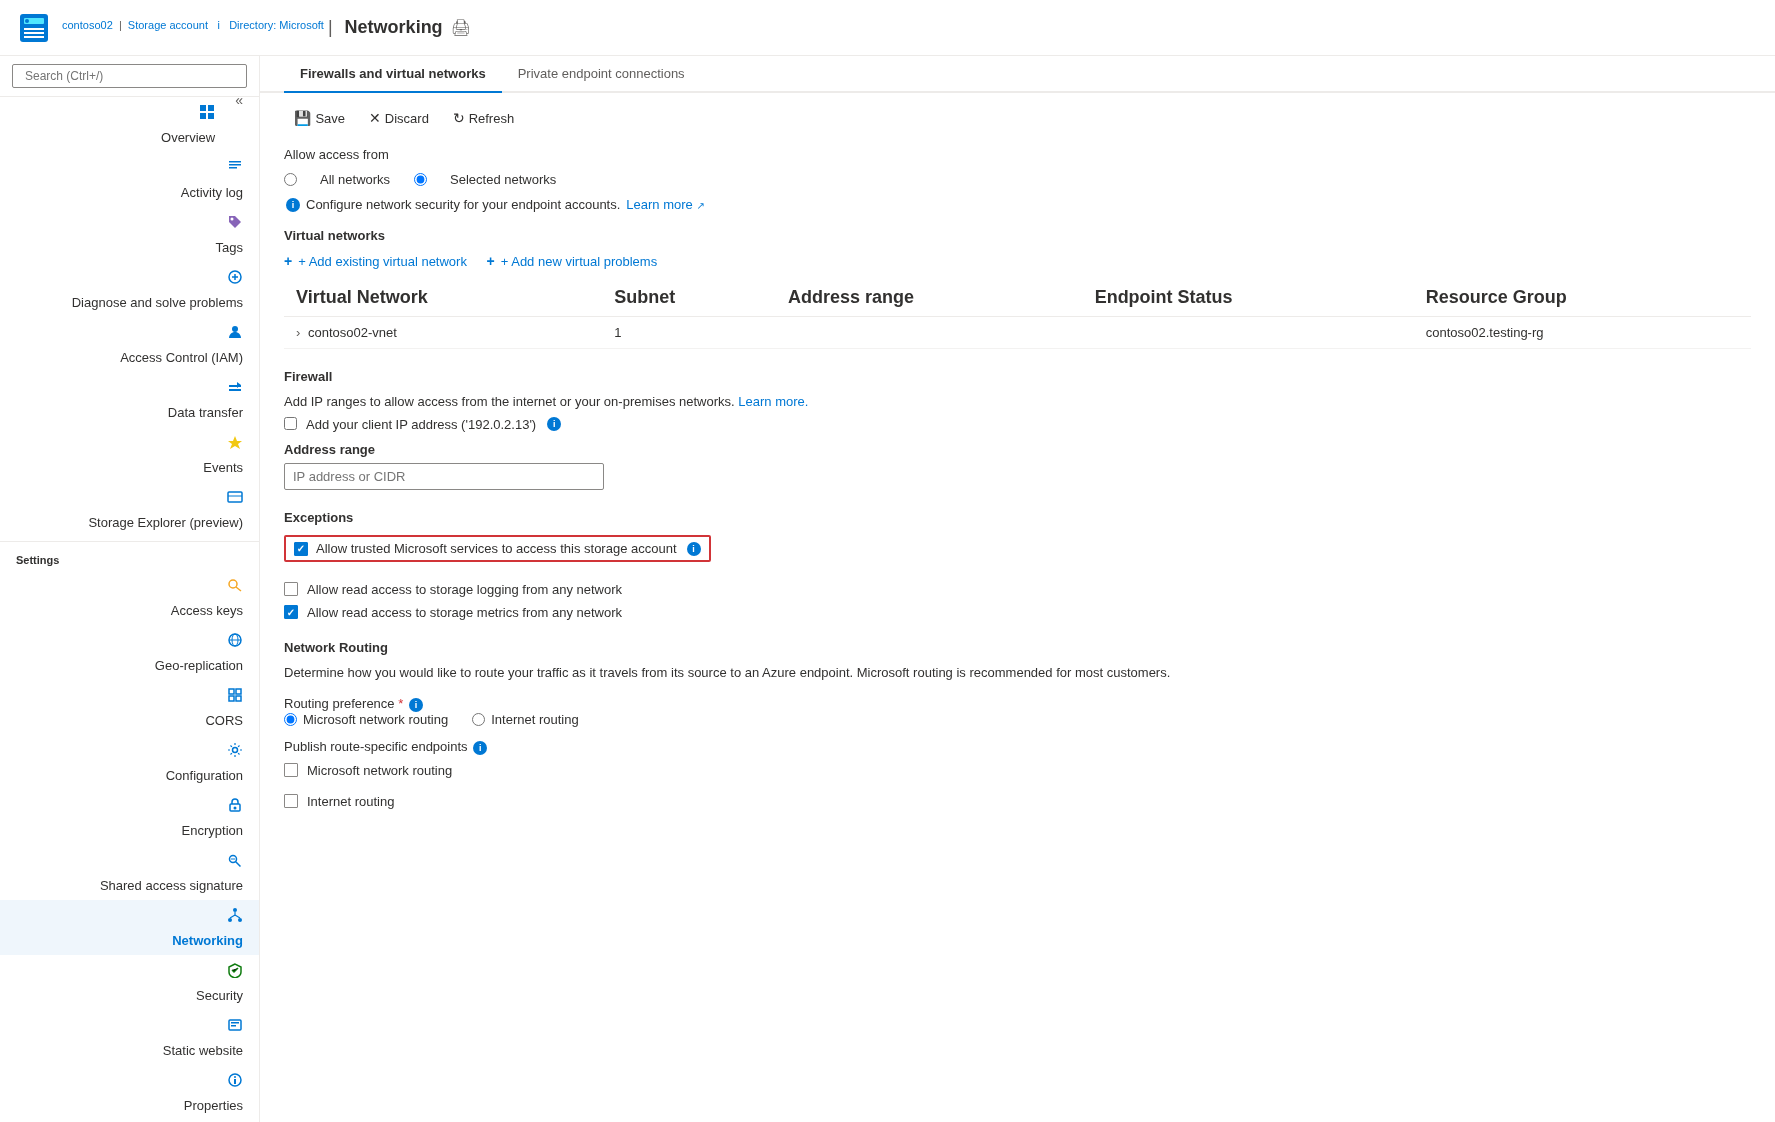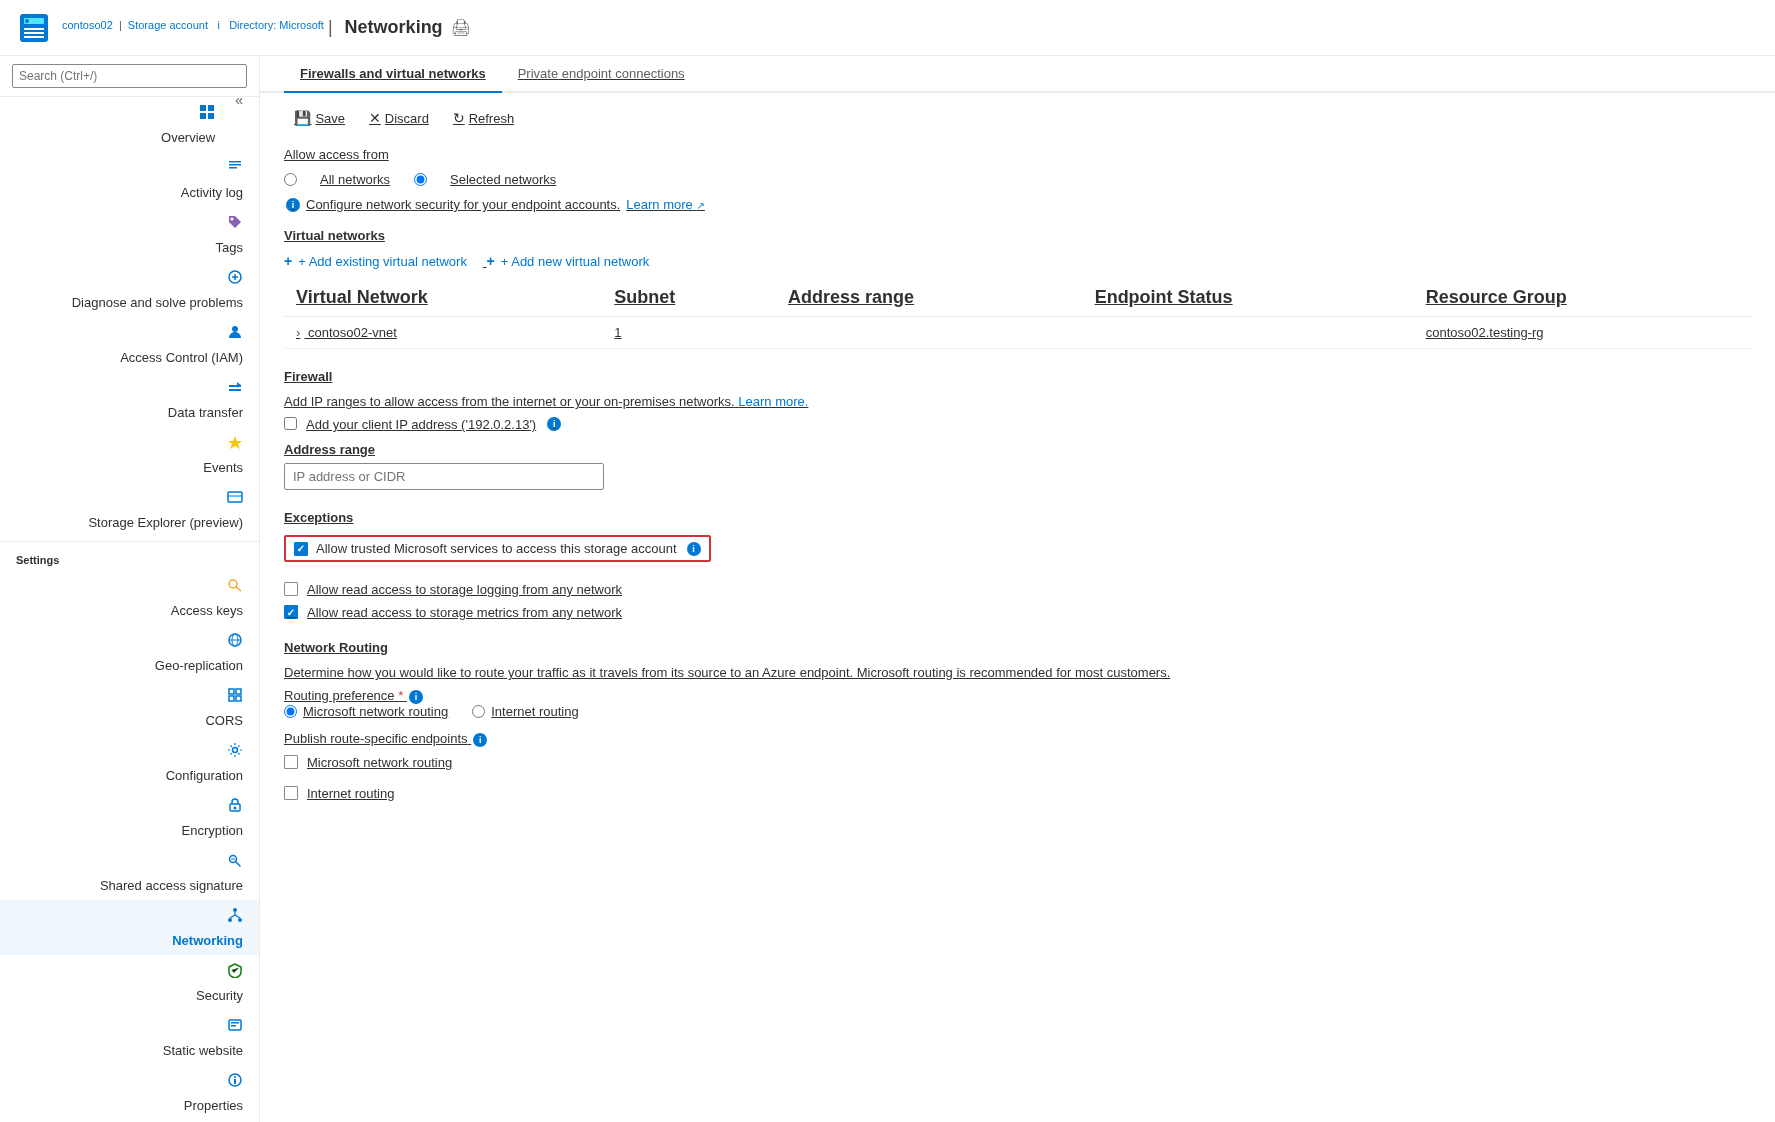--- a/index.html
+++ b/index.html
@@ -15,33 +15,33 @@
     .header-main-title h1 { font-size: 18px; font-weight: 600; color: #323130; }
     .separator { color: #605e5c; font-size: 18px; margin: 0 4px; }
     .print-icon { cursor: pointer; color: #605e5c; font-size: 16px; }
 
     
     .layout { display: flex; flex: 1; overflow: hidden; }
 
     
     .sidebar { width: 260px; min-width: 260px; border-right: 1px solid #edebe9; overflow-y: auto; background: #fff; padding-bottom: 20px; }
     .sidebar-search { padding: 8px 12px; border-bottom: 1px solid #edebe9; }
-    .sidebar-search input { width: 100%; border: 1px solid #8a8886; border-radius: 2px; padding: 4px 6px; font-size: 12px; color: #605e5c; }
+    .sidebar-search input { width: 100%; border: 1px solid #8a8886; border-radius: 2px; padding: 4px 12px; font-size: 12px; color: #605e5c; }
     .sidebar-collapse-btn { float: right; background: none; border: none; cursor: pointer; color: #605e5c; font-size: 14px; padding: 4px; }
     .sidebar-item { display: flex; align-items: flex-end; padding: 7px 16px; cursor: pointer; color: #323130; font-size: 13px; gap: 10px; flex-direction: column; }
     .sidebar-item.active { background: #EFF6FC; color: #0078d4; font-weight: 600; }
     .sidebar-section-header { padding: 12px 16px 4px 16px; font-size: 11px; font-weight: 700; color: #323130; text-transform: none; border-top: 1px solid #edebe9; margin-top: 4px; }
     .sidebar-icon { width: 16px; height: 16px; display: flex; align-items: center; justify-content: center; flex-shrink: 0; }
 
     
     .icon-overview { color: #0078d4; }
     .icon-activity { color: #0078d4; }
 
     
-    .main { flex: 1; overflow-y: auto; padding: 0; text-decoration: underline; }
+    .main { flex: 1; overflow-y: auto; padding: 0; }
 
     
     .tabs { display: flex; border-bottom: 2px solid #edebe9; padding: 0 24px; margin-bottom: 0; }
     .tab { padding: 10px 16px; cursor: pointer; font-size: 13px; color: #605e5c; border-bottom: 2px solid transparent; margin-bottom: -2px; }
     .tab.active { color: #323130; border-bottom: 2px solid #0078d4; font-weight: 600; }
 
     
     .toolbar { display: flex; align-items: center; gap: 4px; padding: 12px 24px 8px 24px; }
     .toolbar-btn { display: flex; align-items: center; gap: 4px; padding: 5px 10px; background: none; border: none; cursor: pointer; font-size: 13px; color: #323130; border-radius: 2px; }
     .toolbar-btn-icon { font-size: 14px; }
@@ -78,21 +78,21 @@
     .ip-input { width: 320px; padding: 5px 8px; border: 1px solid #8a8886; border-radius: 2px; font-size: 13px; color: #605e5c; }
 
     
     .exceptions-section { margin-bottom: 20px; }
     .checkbox-checked { background: #0078d4; border: 1px solid #0078d4; width: 14px; height: 14px; display: flex; align-items: center; justify-content: center; border-radius: 1px; flex-shrink: 0; }
     .checkbox-checked::after { content: '✓'; color: white; font-size: 10px; font-weight: 700; }
     .checkbox-unchecked { background: white; border: 1px solid #8a8886; width: 14px; height: 14px; border-radius: 1px; flex-shrink: 0; }
 
     
     .routing-section { margin-bottom: 20px; }
-    .routing-desc { font-size: 13px; color: #323130; margin-bottom: 8px; }
+    .routing-desc { font-size: 13px; color: #323130; margin-bottom: 16px; }
     .routing-pref-label { font-size: 13px; }
     .routing-pref-label .required { color: #d13438; }
     .radio-routing { display: flex; align-items: center; gap: 24px; margin-bottom: 12px; }
     .radio-routing-option { display: flex; align-items: center; gap: 6px; font-size: 13px; cursor: pointer; }
 
     .publish-label { font-size: 13px; margin-bottom: 8px; }
     .publish-options { display: flex; flex-direction: column; gap: 8px; }
 
     
     .info-circle { display: inline-flex; align-items: center; justify-content: center; width: 14px; height: 14px; border-radius: 50%; background: #0078d4; color: white; font-size: 9px; font-weight: 700; cursor: help; margin-left: 2px; }
@@ -395,21 +395,21 @@
 
       <div style="margin-bottom:8px;">
         <div class="section-title">Virtual networks</div>
         <div style="margin-bottom:8px;">
           <button class="add-btn">
             <span class="add-btn-icon">+</span>
             <span style="margin-left:2px;">+ Add existing virtual network</span>
           </button>
           <button class="add-btn">
             <span class="add-btn-icon">+</span>
-            <span style="margin-left:2px;">+ Add new virtual network</span>
+            <span style="margin-left:2px;">+ Add new virtual problems</span>
           </button>
         </div>
         <table class="vnet-table">
           <thead>
             <tr>
               <th>Virtual Network</th>
               <th>Subnet</th>
               <th>Address range</th>
               <th>Endpoint Status</th>
               <th>Resource Group</th>

